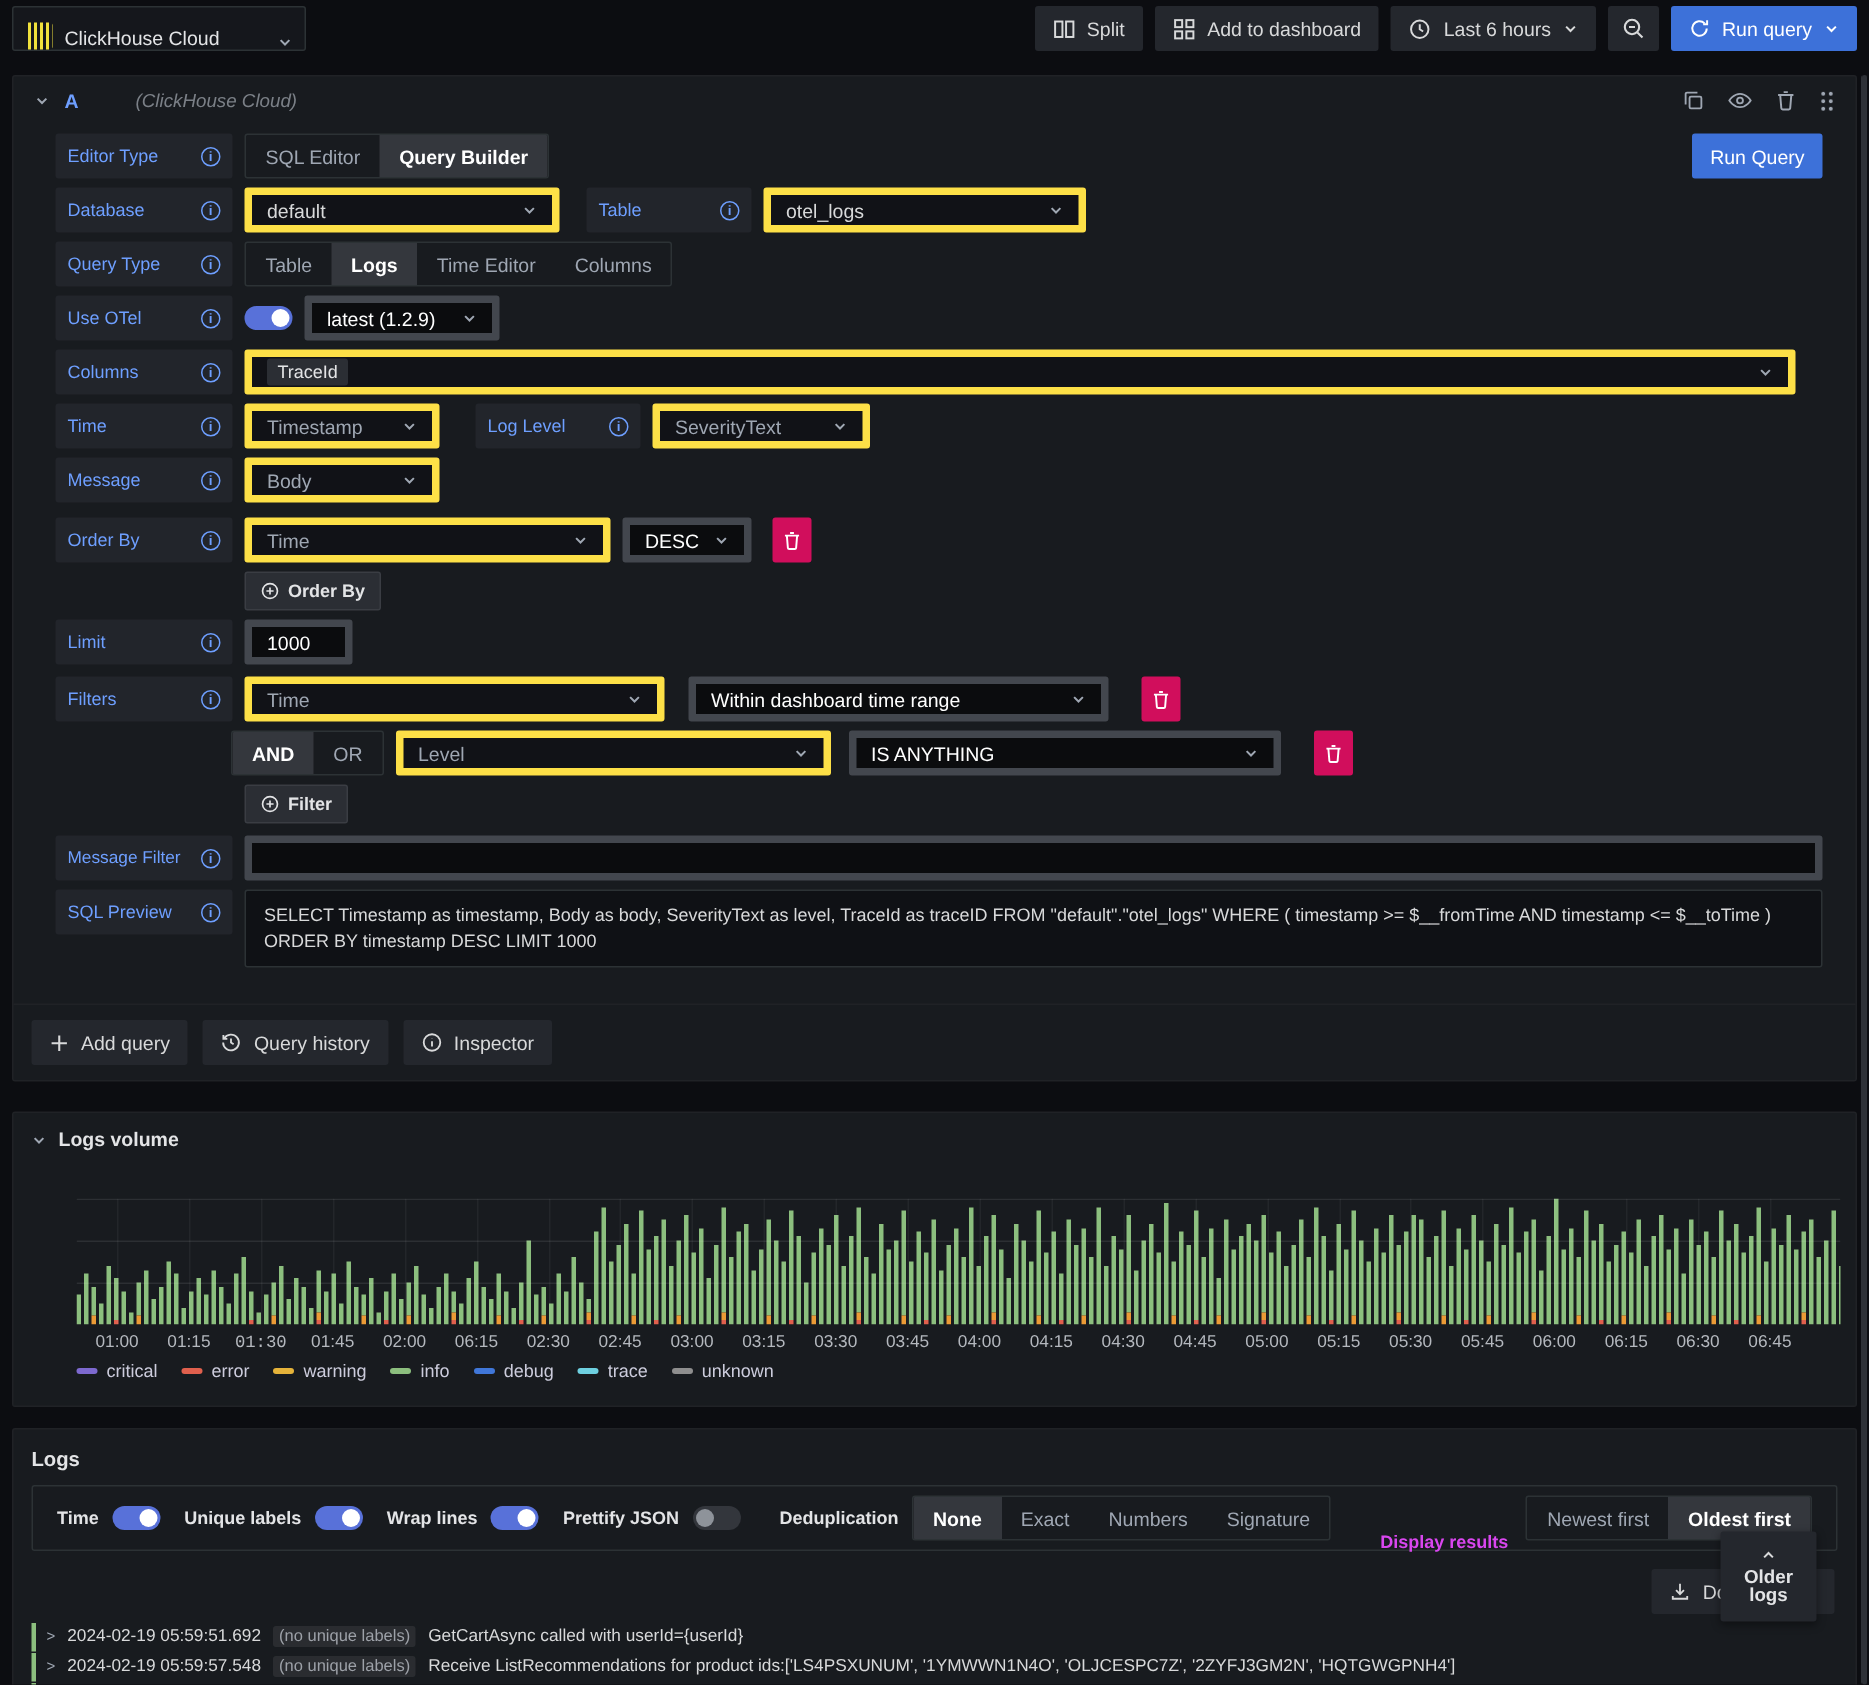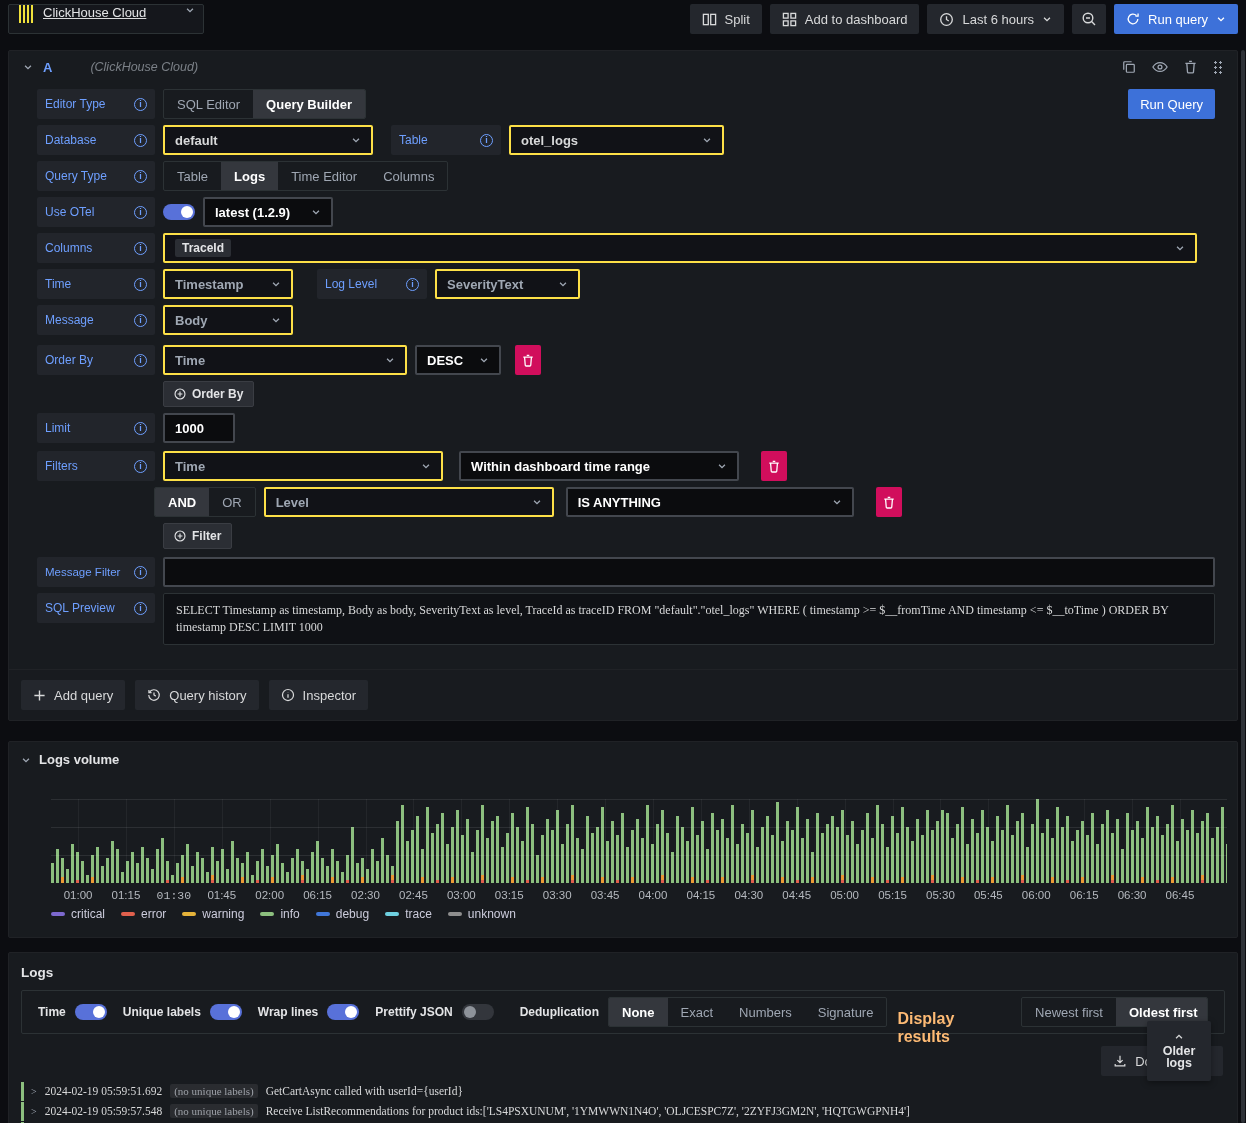--- a/index.html
+++ b/index.html
@@ -12,37 +12,37 @@
   .chev { width:10px; height:10px; }
   .btn { display:inline-flex; align-items:center; gap:8px; height:30px; padding:0 12px;
     background:#24272d; border:none; border-radius:2px; color:#d8d9da; font-size:13px;
     font-weight:500; cursor:pointer; white-space:nowrap; }
   .btn-primary { background:#3d71d9; color:#fff; }
   .seg { display:inline-flex; border:1px solid #2c3235; border-radius:2px; height:30px; overflow:hidden; }
   .seg > div { display:flex; align-items:center; padding:0 13px; color:#9fa7b3; cursor:pointer;
     font-size:13px; white-space:nowrap; }
   .seg > div.active { background:#34373d; color:#fff; font-weight:600; }
   .select { display:flex; align-items:center; justify-content:space-between; gap:8px;
-    background:#111217; border:2px solid #fde047; border-radius:2px; height:30px; padding:0 10px;
-    color:#9fa7b3; cursor:pointer;font-weight:bold; }
+    background:#111217; border:5px solid #fde047; border-radius:2px; height:30px; padding:0 10px;
+    color:#9fa7b3; cursor:pointer; }
   .select.lit { background:#0b0c0e; border-color:#43474e; color:#fff; }
   .select.white { color:#d8d9da; }
   .toggle { width:32px; height:16px; border-radius:9px; background:#5871d9; position:relative; cursor:pointer; flex:none; }
   .toggle::after { content:""; position:absolute; top:2px; right:2px; width:12px; height:12px; border-radius:50%; background:#fff; }
   .toggle.off { background:#33363c; }
   .toggle.off::after { right:auto; left:2px; background:#8e939a; }
   .info-i { width:13px; height:13px; border:1px solid currentColor; border-radius:50%;
     font-size:9px; font-weight:700; display:inline-flex; align-items:center; justify-content:center; font-style:normal; }
   .trash-btn { width:26px; height:30px; background:#d10e5c; border:none; border-radius:2px;
     display:inline-flex; align-items:center; justify-content:center; cursor:pointer; }
 
   
   .topbar { height:38px; display:flex; align-items:center; justify-content:space-between; padding:0 8px; }
-  .ds-picker { display:flex; align-items:flex-start; gap:8px; width:196px; height:30px;
-    border:1px solid #2c3235; border-radius:2px; background:#15171c; padding:0 8px; cursor:pointer;text-decoration:underline; }
+  .ds-picker { display:flex; align-items:flex-end; gap:8px; width:196px; height:30px;
+    border:1px solid #2c3235; border-radius:2px; background:#15171c; padding:0 8px; cursor:pointer; }
   .ch-logo { width:18px; height:18px; border-radius:2px;
     background:repeating-linear-gradient(90deg,#15171c 0 2px,#f0e13c 2px 4px); }
   .ds-picker span.lbl { flex:1; font-weight:500; color:#e3e4e6; }
   .topbar-right { display:flex; align-items:center; gap:8px; }
 
   
   .panel { background:#181b1f; border:1px solid #202226; border-radius:2px; margin:0 8px; }
   .qpanel { margin-top:12px; padding-bottom:0; }
   .qheader { height:32px; display:flex; align-items:center; gap:10px; padding:0 14px; }
   .qheader .refid { color:#6e9fff; font-weight:700; font-size:13px; }
@@ -53,21 +53,21 @@
   .qrow { display:flex; align-items:center; gap:8px; margin-bottom:6px; }
   .flabel { width:118px; height:30px; flex:none; background:#22252b; border-radius:2px;
     display:flex; align-items:center; justify-content:space-between; padding:0 8px;
     color:#6e9fff; font-size:12px; font-weight:500; }
   .flabel.w110 { width:110px; }
   .indent { margin-left:126px; }
   .subbtn { display:inline-flex; align-items:center; gap:6px; height:26px; padding:0 10px;
     background:#2b2e34; border:1px solid #3a3d43; border-radius:2px; color:#e3e4e6;
     font-size:12px; font-weight:600; cursor:pointer; }
   .chip { background:#2b2e34; color:#e3e4e6; font-size:12px; padding:2px 7px; border-radius:2px; }
-  .mono { font-family:Liberation Serif, serif; }
+  .mono { font-family:Liberation Sans, sans-serif; }
   .sqlbox { flex:1; background:#0f1115; border:1px solid #2c3235; border-radius:2px;
     padding:8px 12px; font-size:12px; line-height:17px; color:#d8d9da; min-height:52px; }
   .qfooter { border-top:1px solid #202226; padding:10px 12px; display:flex; gap:10px; margin-top:8px; }
 
   
   .volpanel { margin-top:20px; height:197px; position:relative; }
   .volheader { display:flex; align-items:center; gap:8px; padding:10px 16px 4px 12px;
     color:#e3e4e6; font-weight:600; font-size:13px; }
   .chart-wrap { position:relative; margin:28px 10px 0 42px; }
   .plot { position:relative; height:84px; overflow:hidden; }
@@ -1364,21 +1364,21 @@
     <div class="ctl-group" style="margin-right:0;">
       <span class="lab">Deduplication</span>
       <div class="seg" id="seg-dedup">
           <div class="active">None</div>
           <div>Exact</div>
           <div>Numbers</div>
           <div>Signature</div>
         </div>
     </div>
     <div class="right">
-      <span class="lab" style="font-size:16px;font-weight:600;color:#fdba74;margin-top:31px;">Display results</span>
+      <span class="lab" style="font-size:12px;font-weight:600;color:#d946ef;margin-top:31px;">Display results</span>
       <div class="seg" id="seg-display">
           <div>Newest first</div>
           <div class="active">Oldest first</div>
         </div>
     </div>
   </div>
   <div class="dl-row">
     <button class="btn">
       <span class="icon">
         <svg width="14" height="14" viewBox="0 0 16 16" fill="none" stroke="#d8d9da" stroke-width="1.4">

